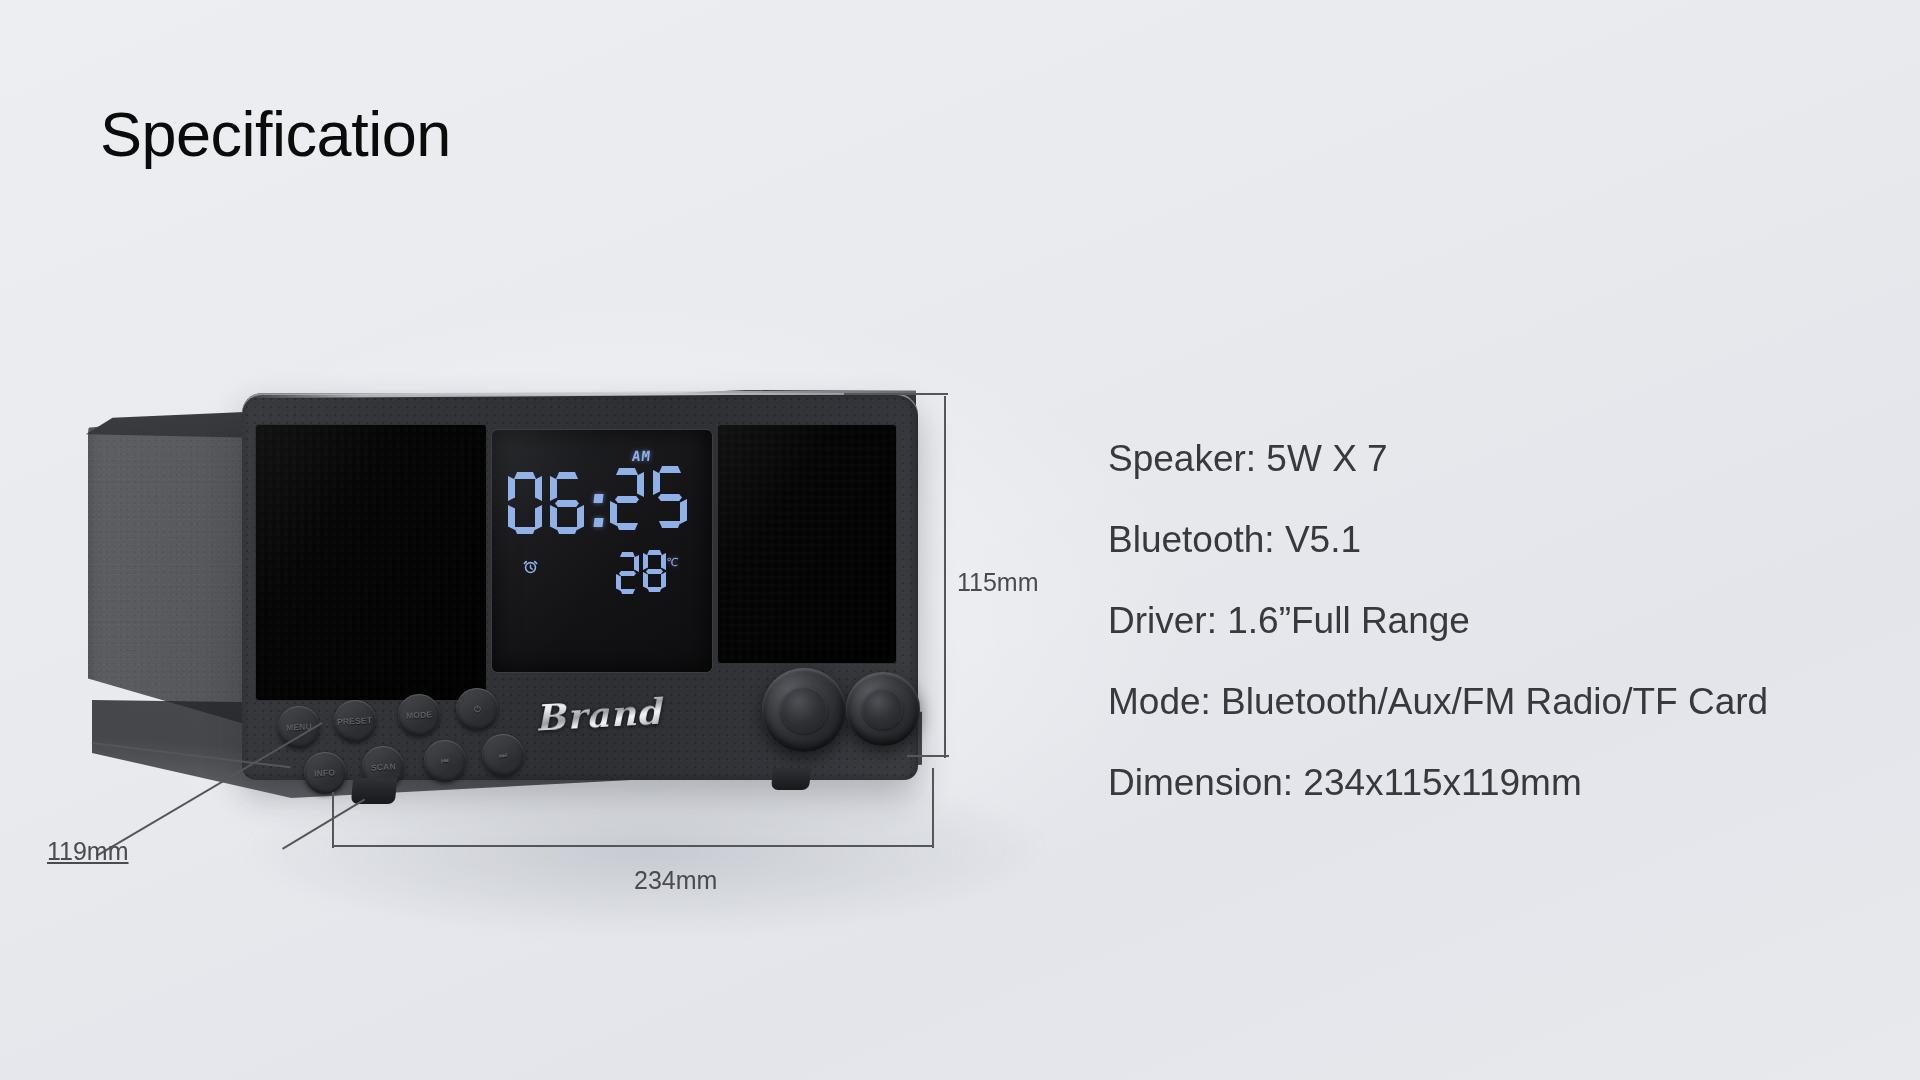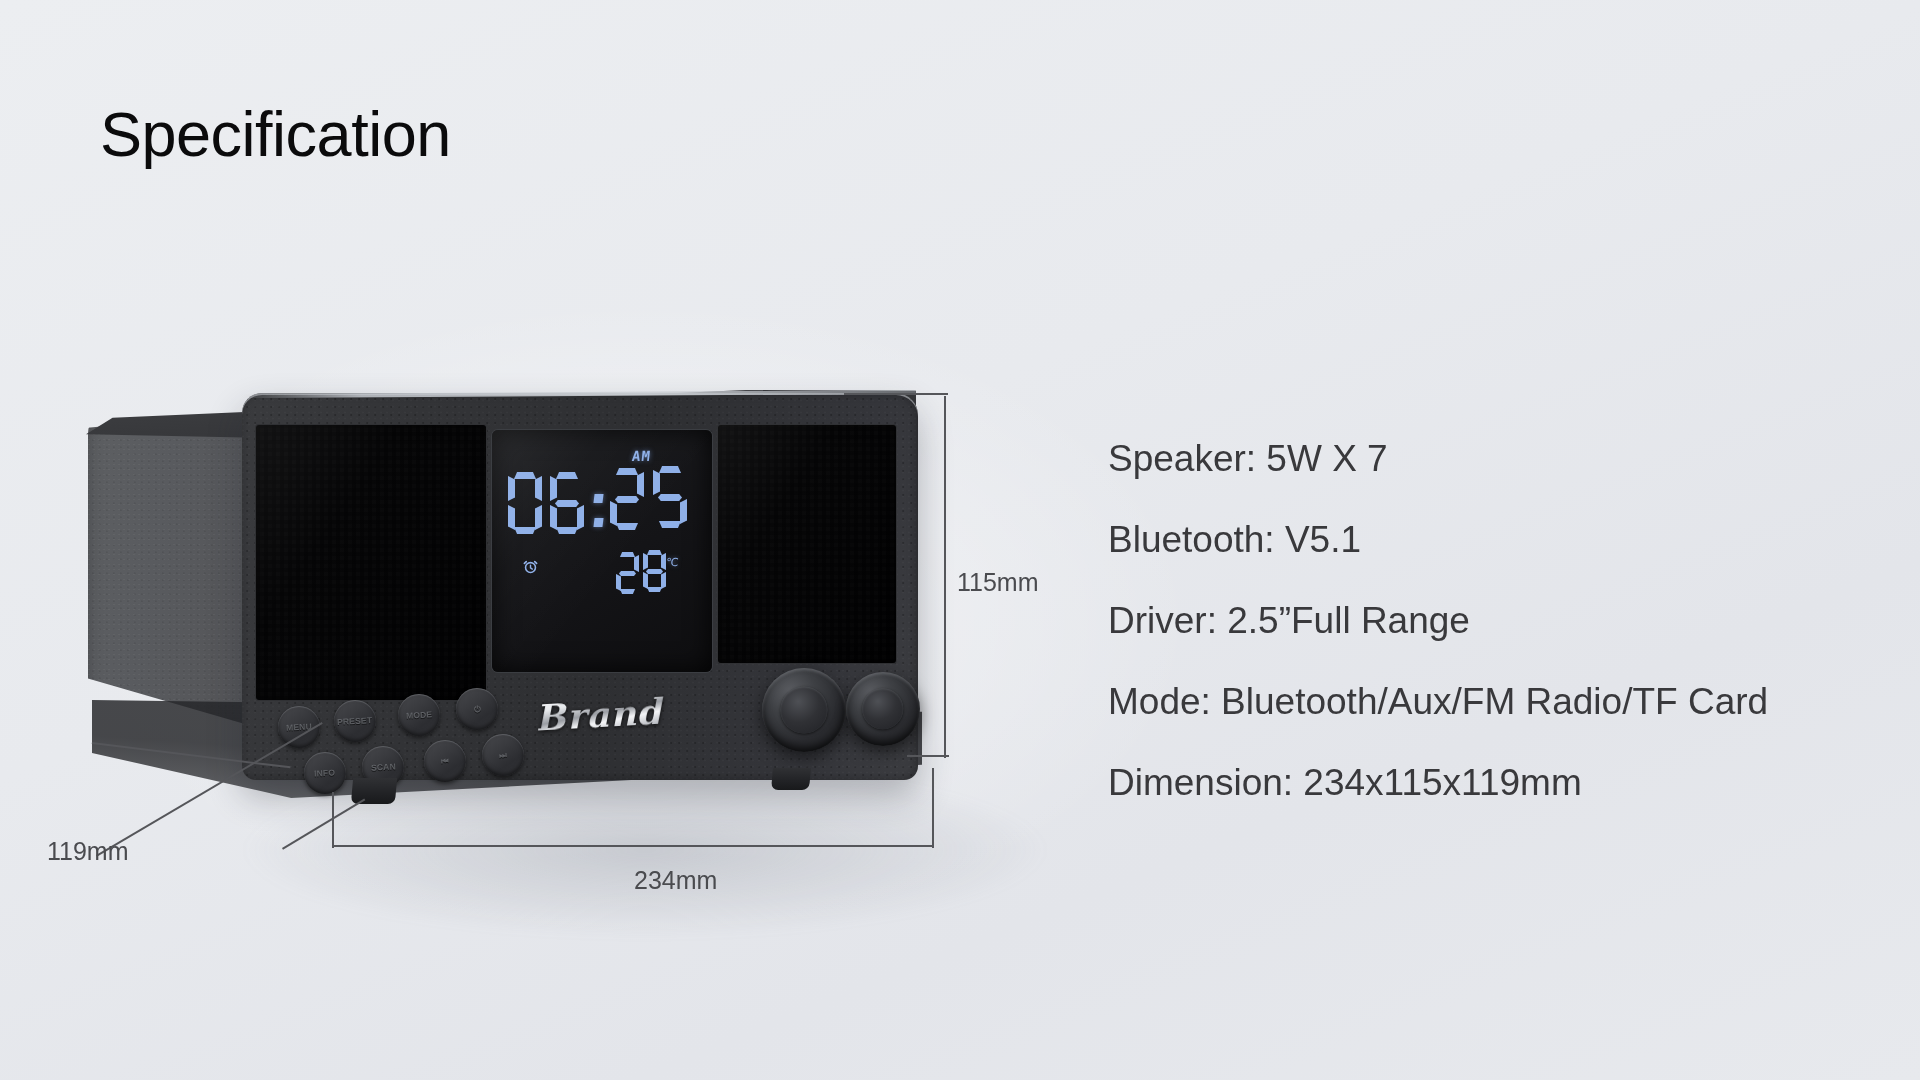--- a/index.html
+++ b/index.html
@@ -69,21 +69,21 @@
 
   
   .dim-label {
     position: absolute;
     font-size: 25px;
     color: #4a4b4f;
     white-space: nowrap;
   }
   #dim-h-label { left: 957px; top: 568px; }
   #dim-w-label { left: 634px; top: 866px; }
-  #dim-d-label { left: 47px; top: 837px; }
+  #dim-d-label { left: 47px; top: 837px; text-decoration: underline; }
 
   .dim-line {
     position: absolute;
     background: #55565a;
   }
   .dim-v { width: 1.6px; }
   .dim-h { height: 1.6px; }
 
   
   #dim-h-axis   { left: 944px; top: 396px;  height: 362px; }
@@ -534,18 +534,18 @@
   <div class="dim-label" id="dim-w-label">234mm</div>
 
   <div class="dim-diag" id="dim-d-axis"></div>
   <div class="dim-diag" id="dim-d-tick-a"></div>
   <div class="dim-diag" id="dim-d-tick-b"></div>
   <div class="dim-label" id="dim-d-label">119mm</div>
 
   <div id="spec-list">
     <div class="spec-line">Speaker: 5W X 7</div>
     <div class="spec-line">Bluetooth: V5.1</div>
-    <div class="spec-line">Driver: 2.5”Full Range</div>
+    <div class="spec-line">Driver: 1.6”Full Range</div>
     <div class="spec-line">Mode: Bluetooth/Aux/FM Radio/TF Card</div>
     <div class="spec-line">Dimension:  234x115x119mm</div>
   </div>
 
 </div>
 
 </body></html>

